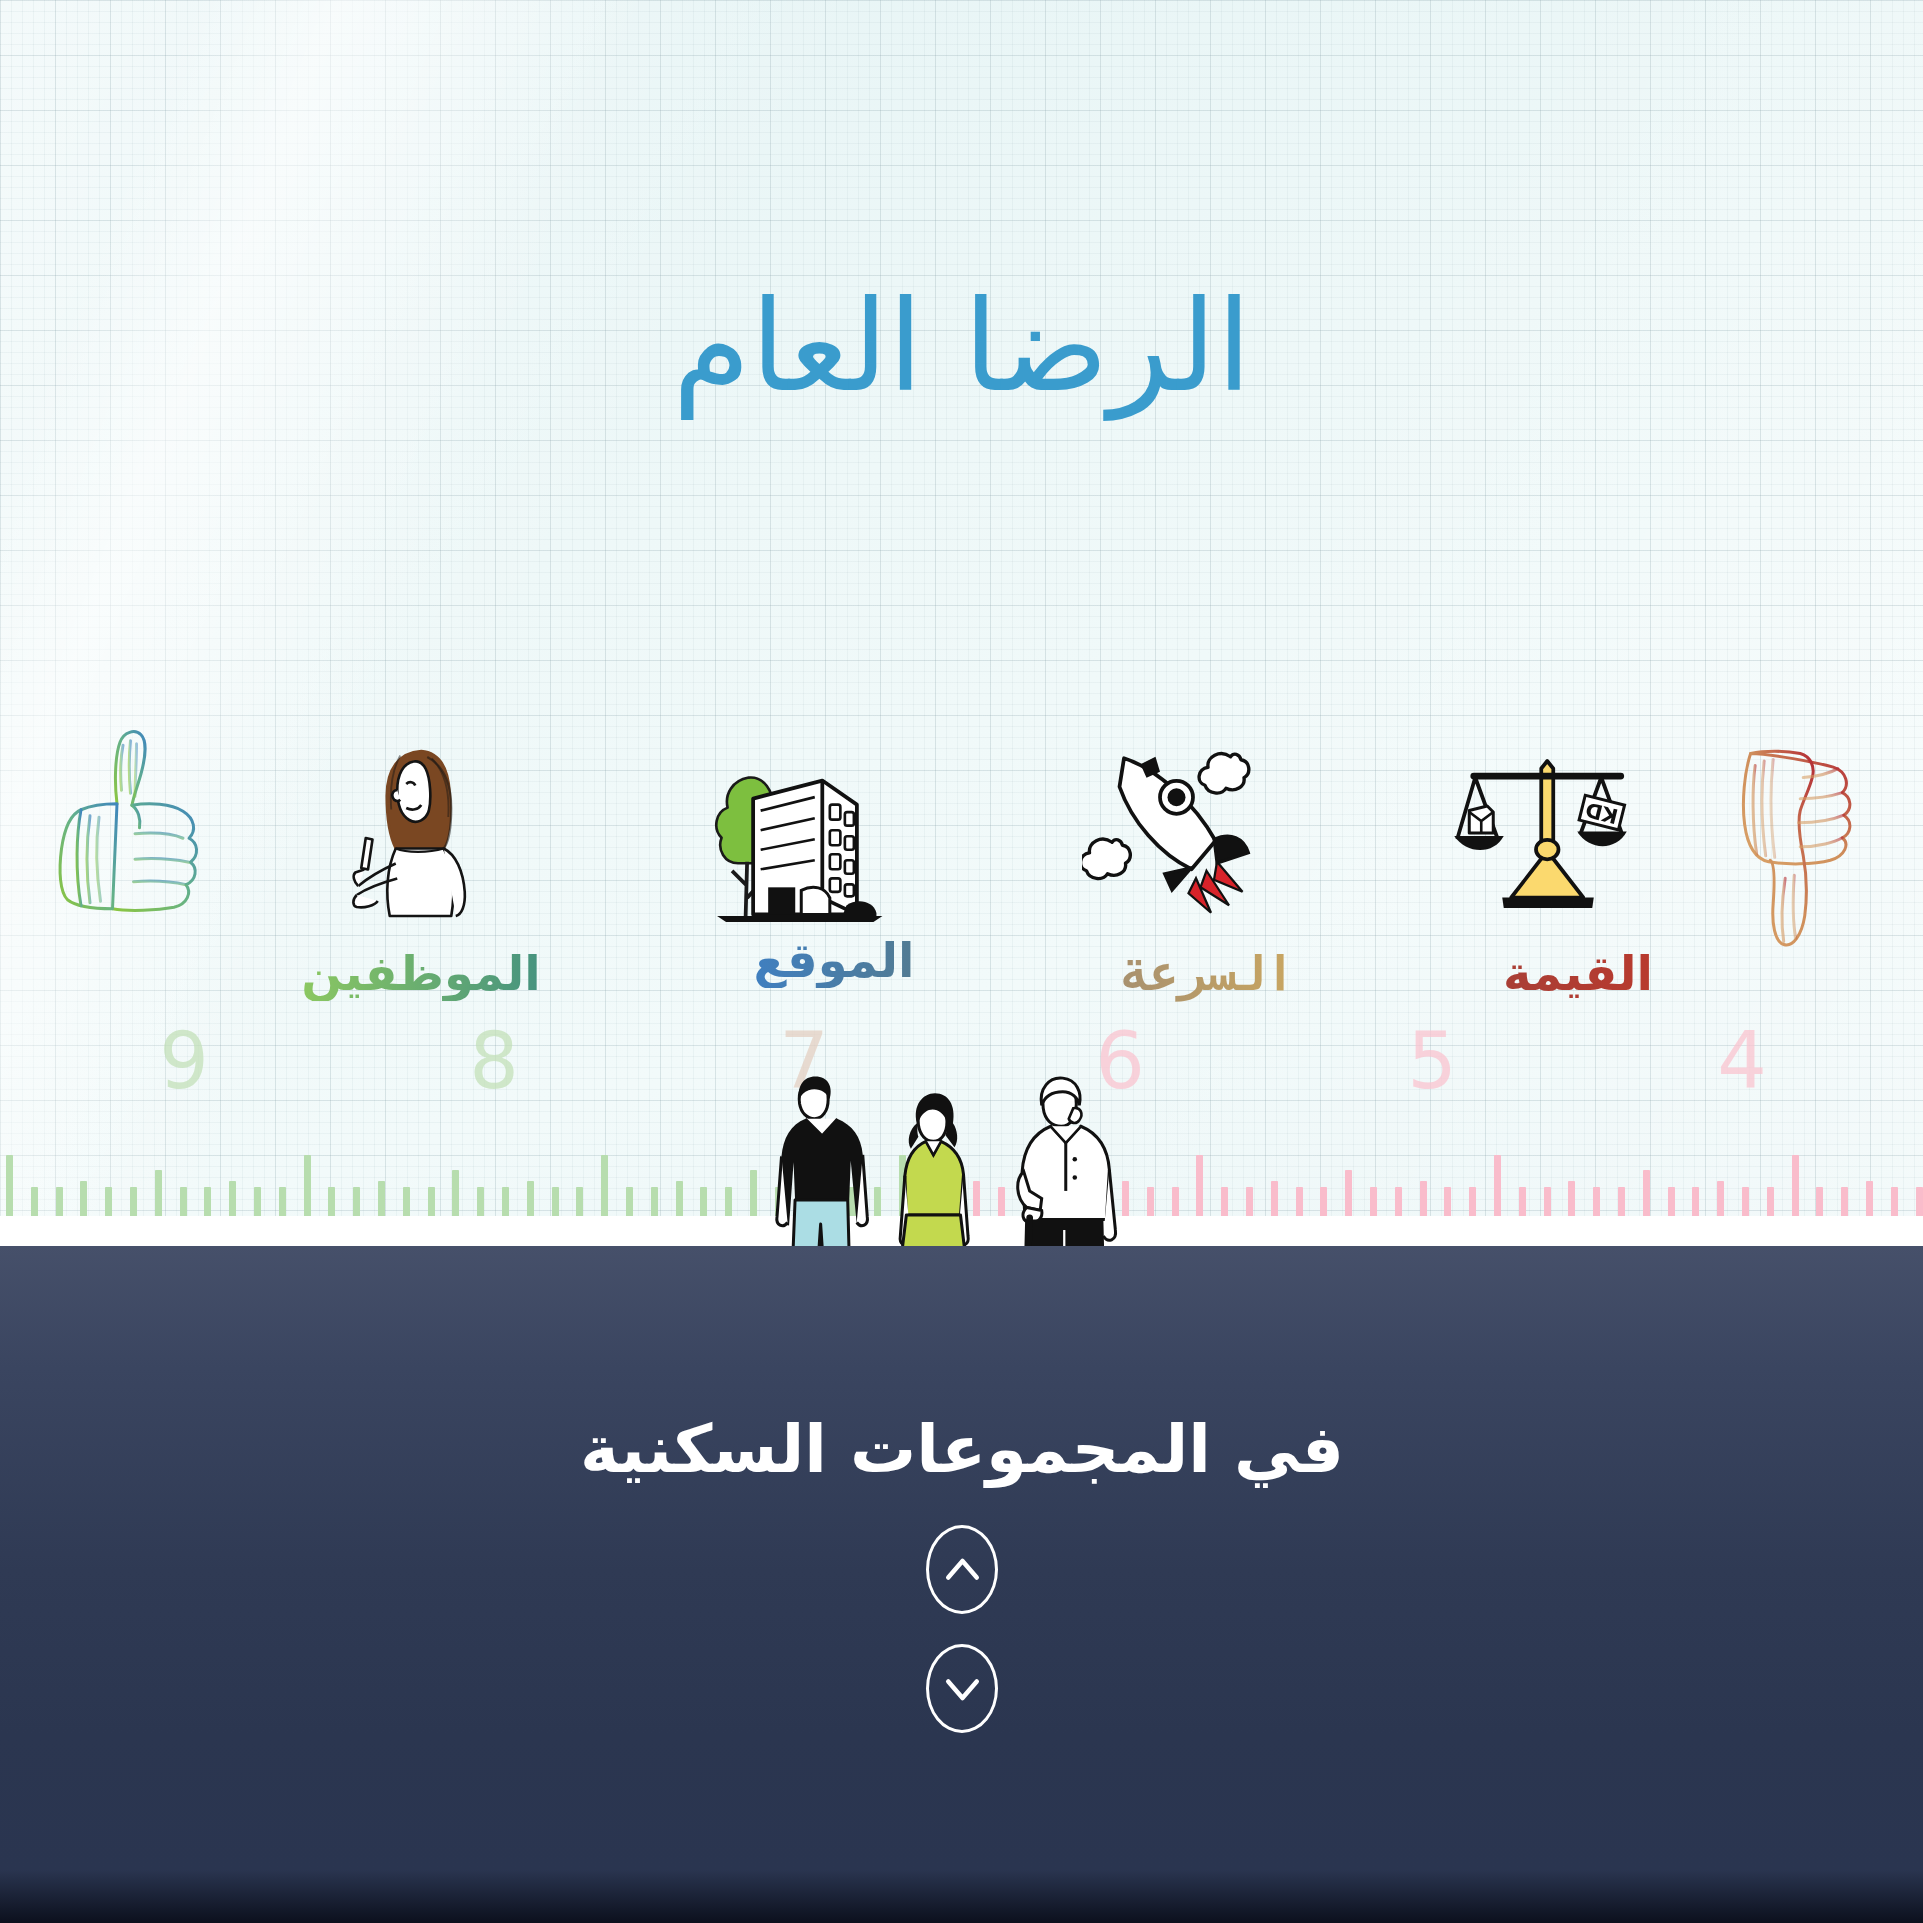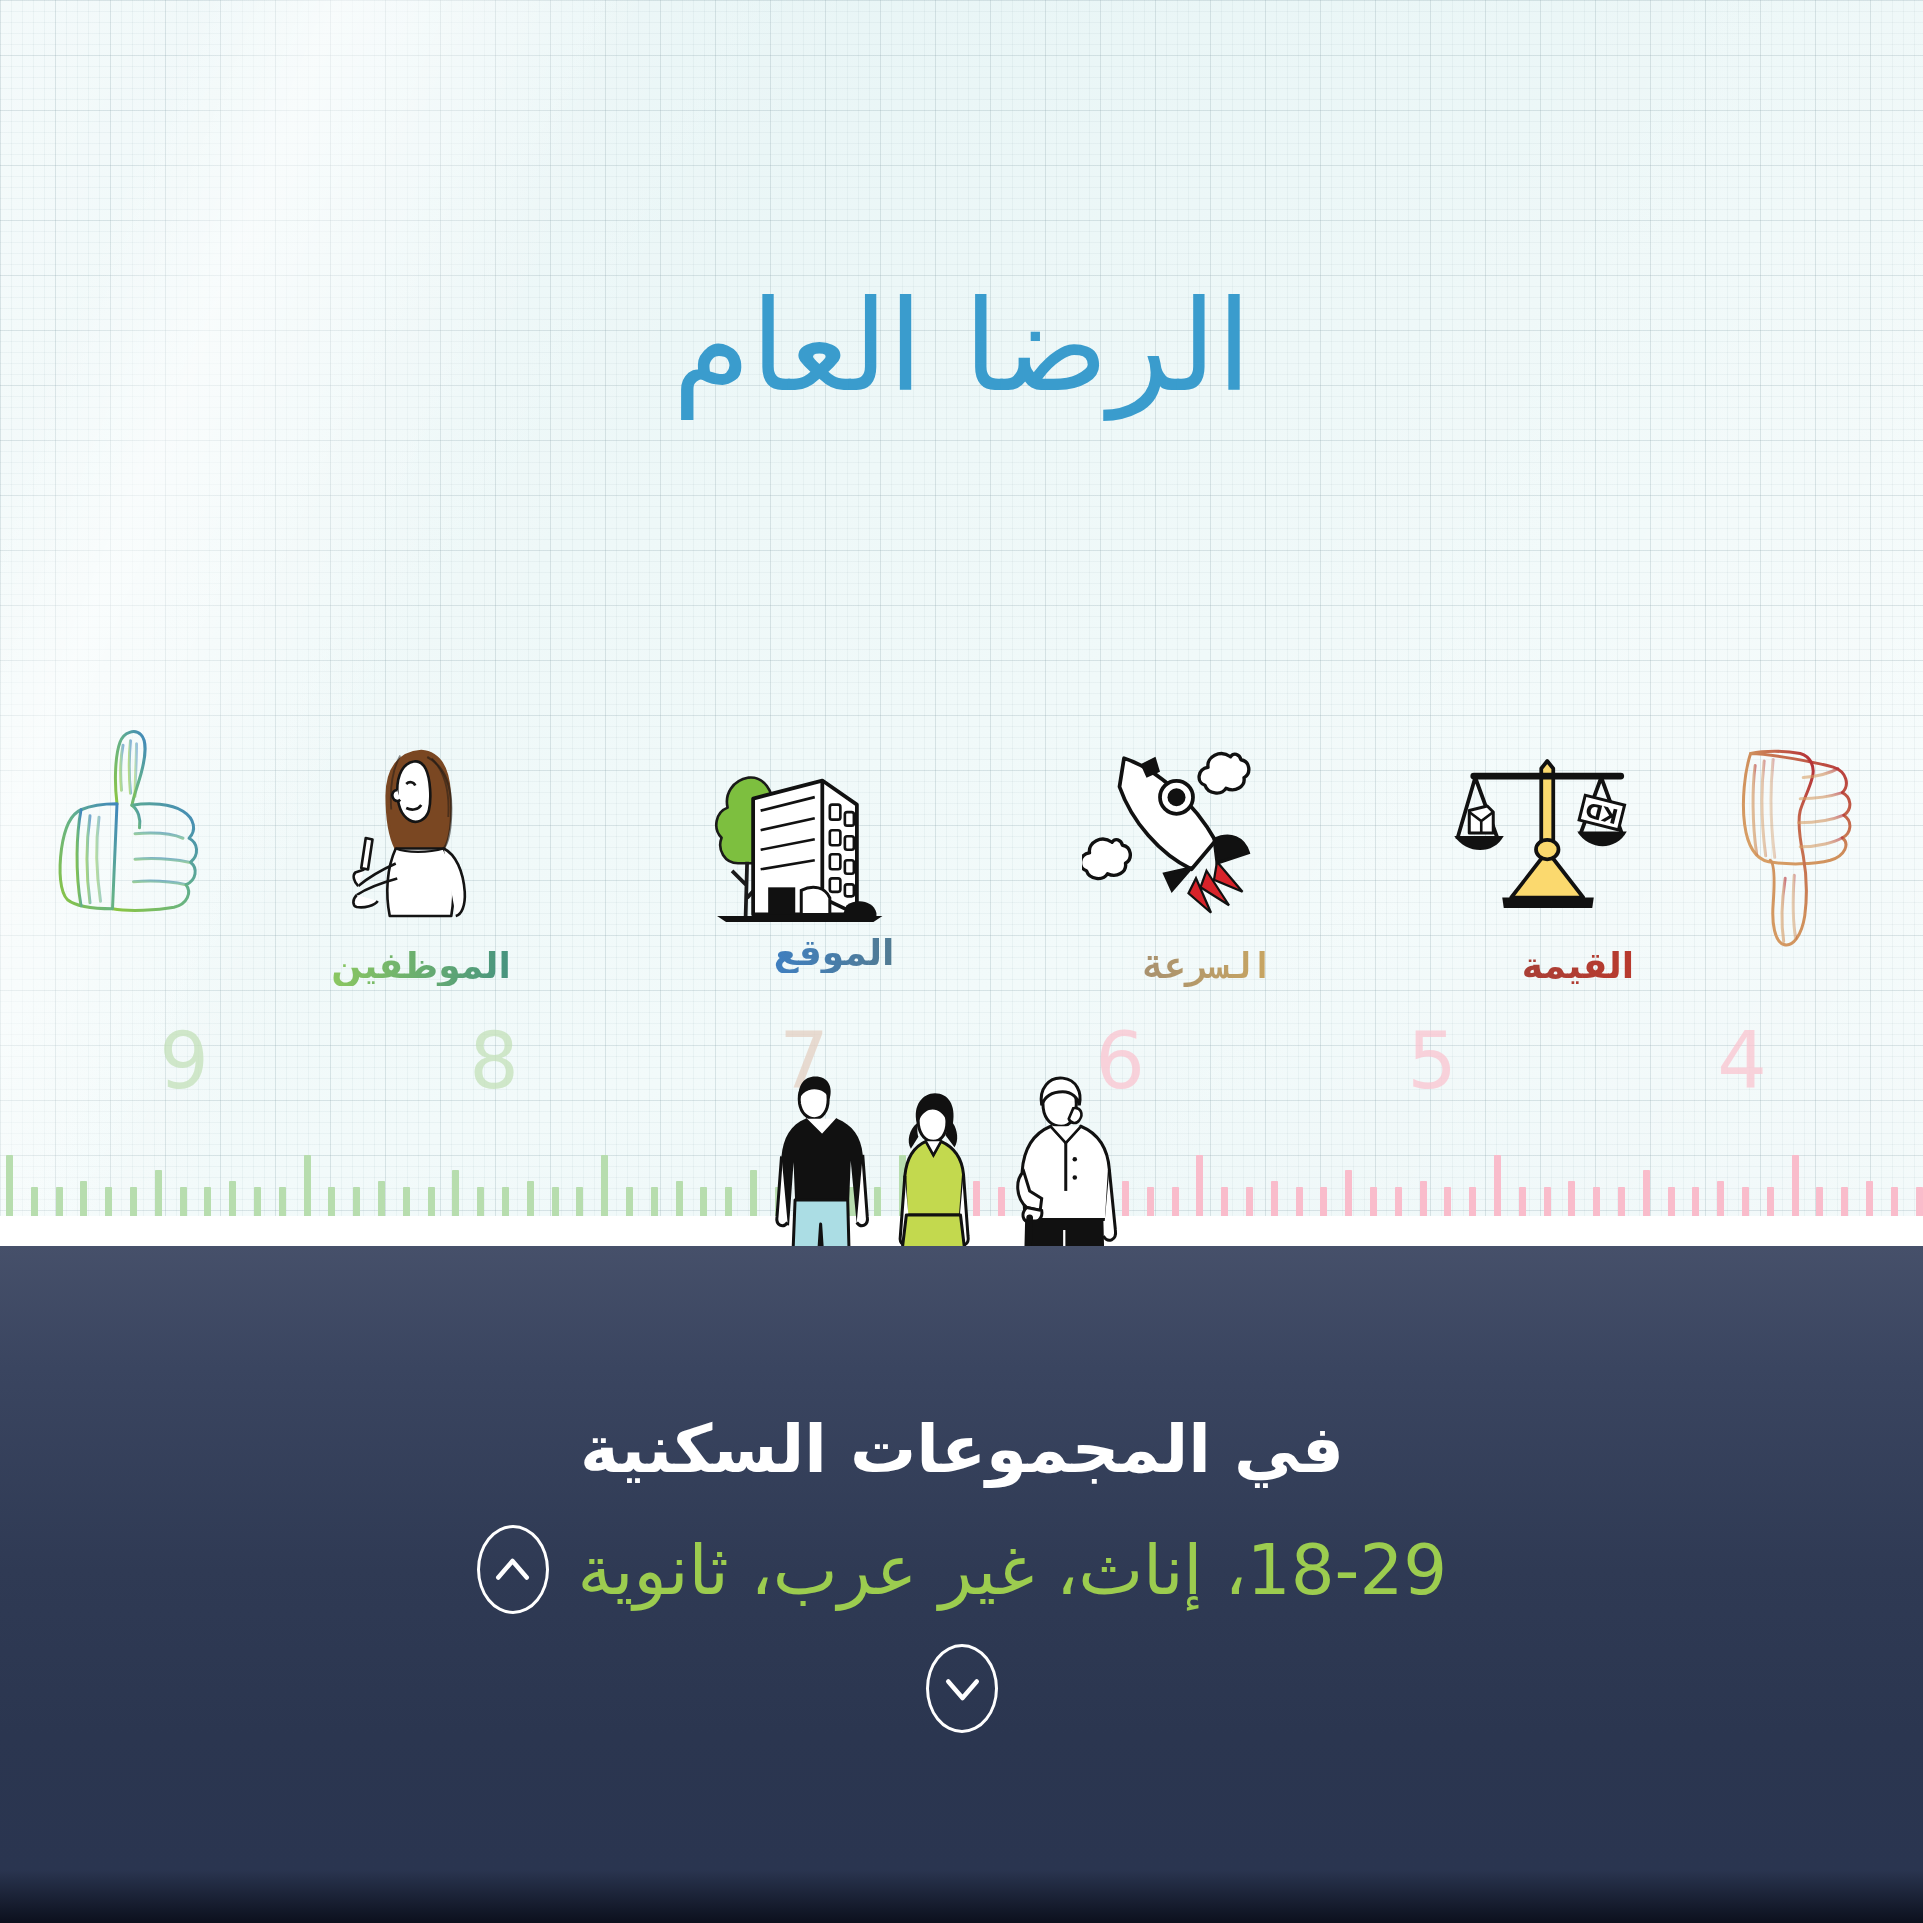--- a/index.html
+++ b/index.html
@@ -65,21 +65,21 @@
   .icon-row {
     position: absolute; top: 721px; left: 0; width: 1924px; height: 225px;
   }
   .icon-slot { position: absolute; bottom: 0; }
   .icon-slot svg { display: block; }
 
   
   .dim-label {
     position: absolute;
     direction: rtl; text-align: center;
-    font-size: 36px; font-weight: 700;
+    font-size: 48px; font-weight: 700;
     font-family: "DejaVu Sans", sans-serif;
     white-space: nowrap;
     transform: translateX(-50%);
   }
   .lbl-employees { background: linear-gradient(to left, #46937f, #8cc861);
       -webkit-background-clip: text; background-clip: text; color: transparent; }
   .lbl-location  { background: linear-gradient(to left, #527b92, #3f7fc0);
       -webkit-background-clip: text; background-clip: text; color: transparent; }
   .lbl-speed     { background: linear-gradient(to left, #c9a661, #a8916f);
       -webkit-background-clip: text; background-clip: text; color: transparent; font-family: Liberation Mono, monospace; }
@@ -456,21 +456,20 @@
   <div class="bottom-panel"></div>
 
   <div class="bottom-title">في المجموعات السكنية</div>
 
   <div class="stat-line stat-top">
     <span class="chev-circle">
       <svg width="41" height="30" viewBox="0 0 54 40">
         <path d="M8 30 L27 8 L46 30" fill="none" stroke="#ffffff" stroke-width="6" stroke-linecap="round" stroke-linejoin="round"></path>
       </svg>
     </span>
-    <span class="stat-text">18-29، إناث، غير عرب، ثانوية</span>
   </div>
 
   <div class="stat-line stat-bottom">
     <span class="chev-circle">
       <svg width="41" height="30" viewBox="0 0 54 40">
         <path d="M8 10 L27 32 L46 10" fill="none" stroke="#ffffff" stroke-width="6" stroke-linecap="round" stroke-linejoin="round"></path>
       </svg>
     </span>
   </div>
 

